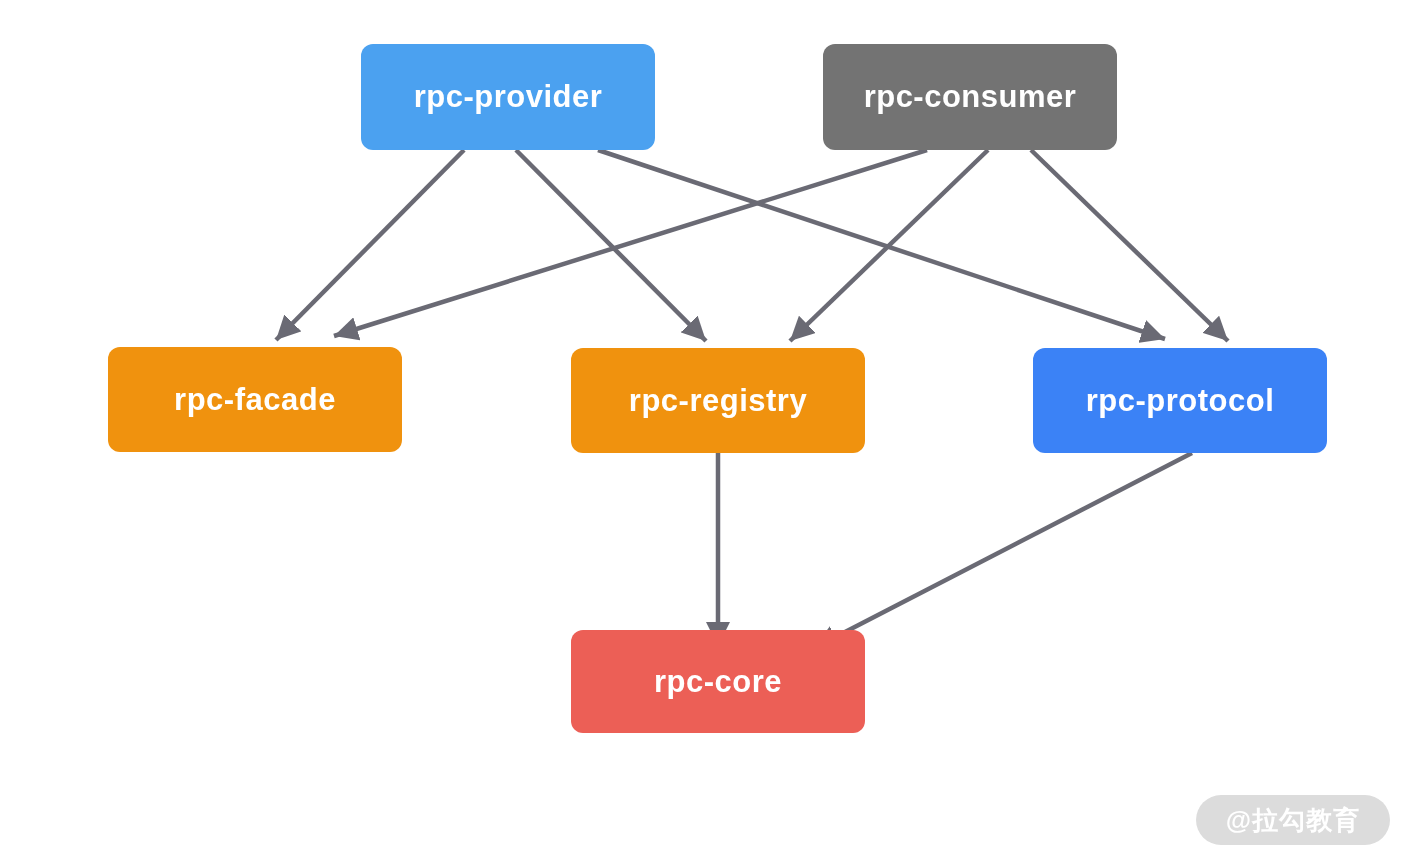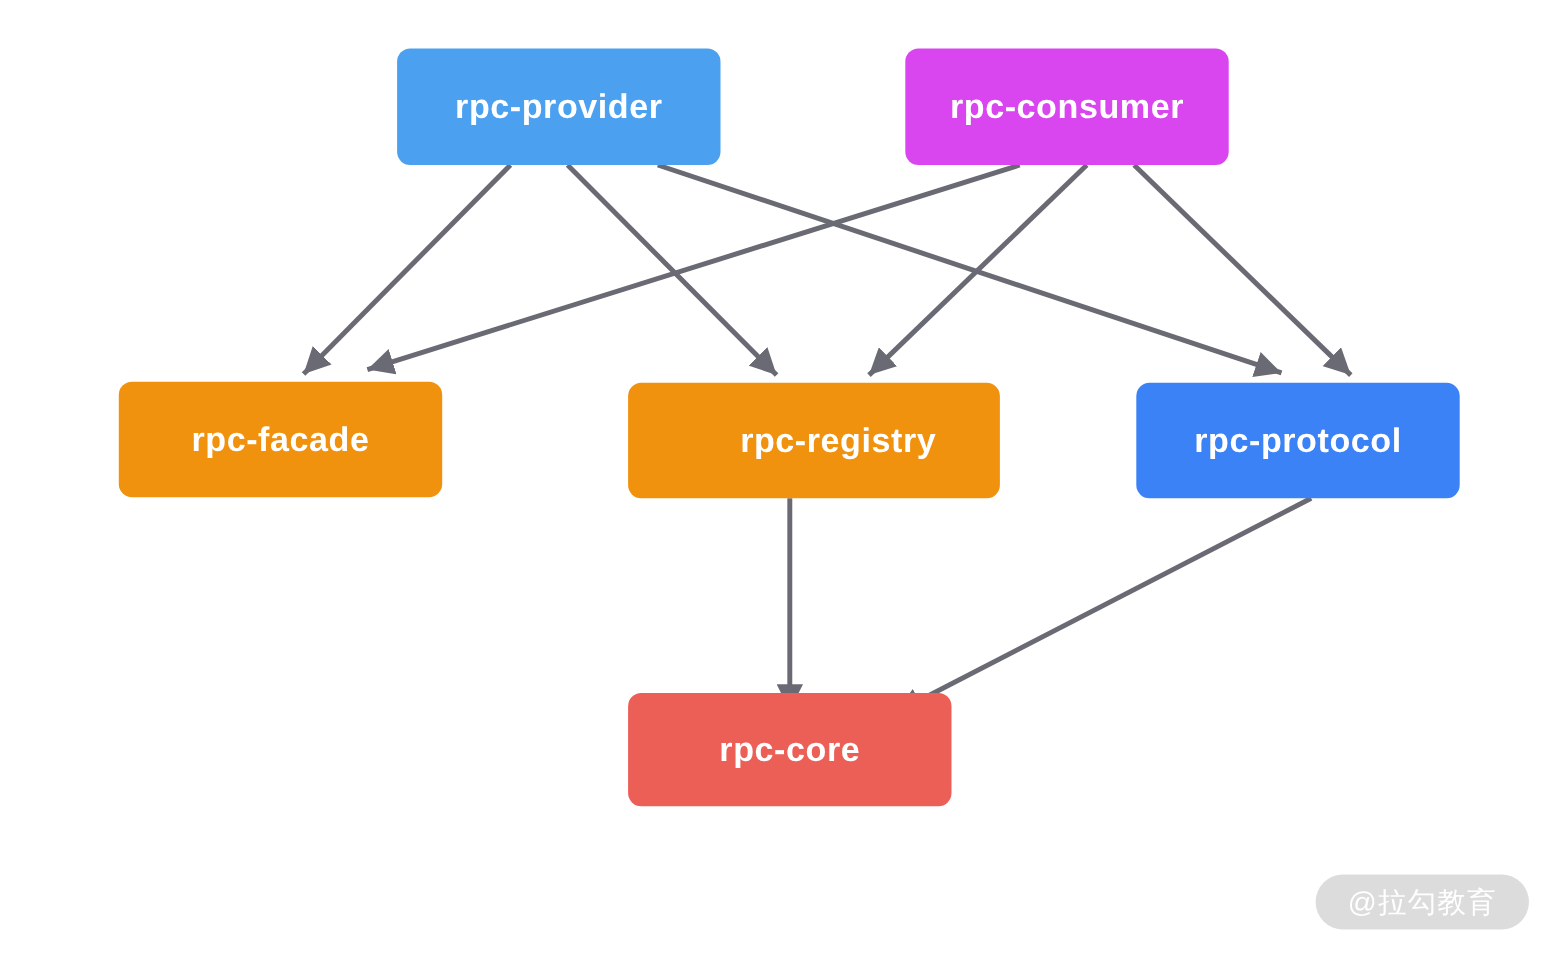--- a/index.html
+++ b/index.html
@@ -52,21 +52,21 @@
     position: absolute;
     left: 1196px;
     top: 795px;
     width: 194px;
     height: 50px;
     border-radius: 25px;
     display: flex;
     align-items: center;
     justify-content: center;
     font-size: 26px;
-    font-weight: 400;
+    font-weight: 700;
     letter-spacing: 1px;
     opacity: 0.9;
   }
 </style>
 </head>
 <body style="background: rgb(255, 255, 255);">
 
 <div class="canvas">
 
   <svg class="edges" viewBox="0 0 1407 867" xmlns="http://www.w3.org/2000/svg">
@@ -80,25 +80,25 @@
     <line x1="598" y1="150" x2="1165" y2="339" marker-end="url(#arrow)"></line>
     <line x1="927" y1="150" x2="334" y2="336" marker-end="url(#arrow)"></line>
     <line x1="988" y1="150" x2="790" y2="341" marker-end="url(#arrow)"></line>
     <line x1="1031" y1="150" x2="1228" y2="341" marker-end="url(#arrow)"></line>
     <line x1="718" y1="453" x2="718" y2="646" marker-end="url(#arrow)"></line>
     <line x1="1192" y1="453" x2="814" y2="648" marker-end="url(#arrow)"></line>
   </svg>
 
   <div class="node node-provider" style="background: rgb(75, 161, 240); color: rgb(255, 255, 255);">rpc-provider</div>
 
-  <div class="node node-consumer" style="background: #d946ef; color: rgb(255, 255, 255);">rpc-consumer</div>
+  <div class="node node-consumer" style="background: #737373; color: rgb(255, 255, 255);">rpc-consumer</div>
 
   <div class="node node-facade" style="background: rgb(240, 146, 14); color: rgb(255, 255, 255);">rpc-facade</div>
 
-  <div class="node node-registry" style="background: rgb(240, 146, 14); color: rgb(255, 255, 255); padding-left: 44px;">rpc-registry</div>
+  <div class="node node-registry" style="background: rgb(240, 146, 14); color: rgb(255, 255, 255);">rpc-registry</div>
 
   <div class="node node-protocol" style="background: #3b82f6; color: rgb(255, 255, 255);">rpc-protocol</div>
 
   <div class="node node-core" style="background: rgb(236, 95, 86); color: rgb(255, 255, 255);">rpc-core</div>
 
   <div class="watermark" style="background: rgb(217, 217, 217); color: rgb(255, 255, 255);">@拉勾教育</div>
 
 </div>
 
 </body></html>

